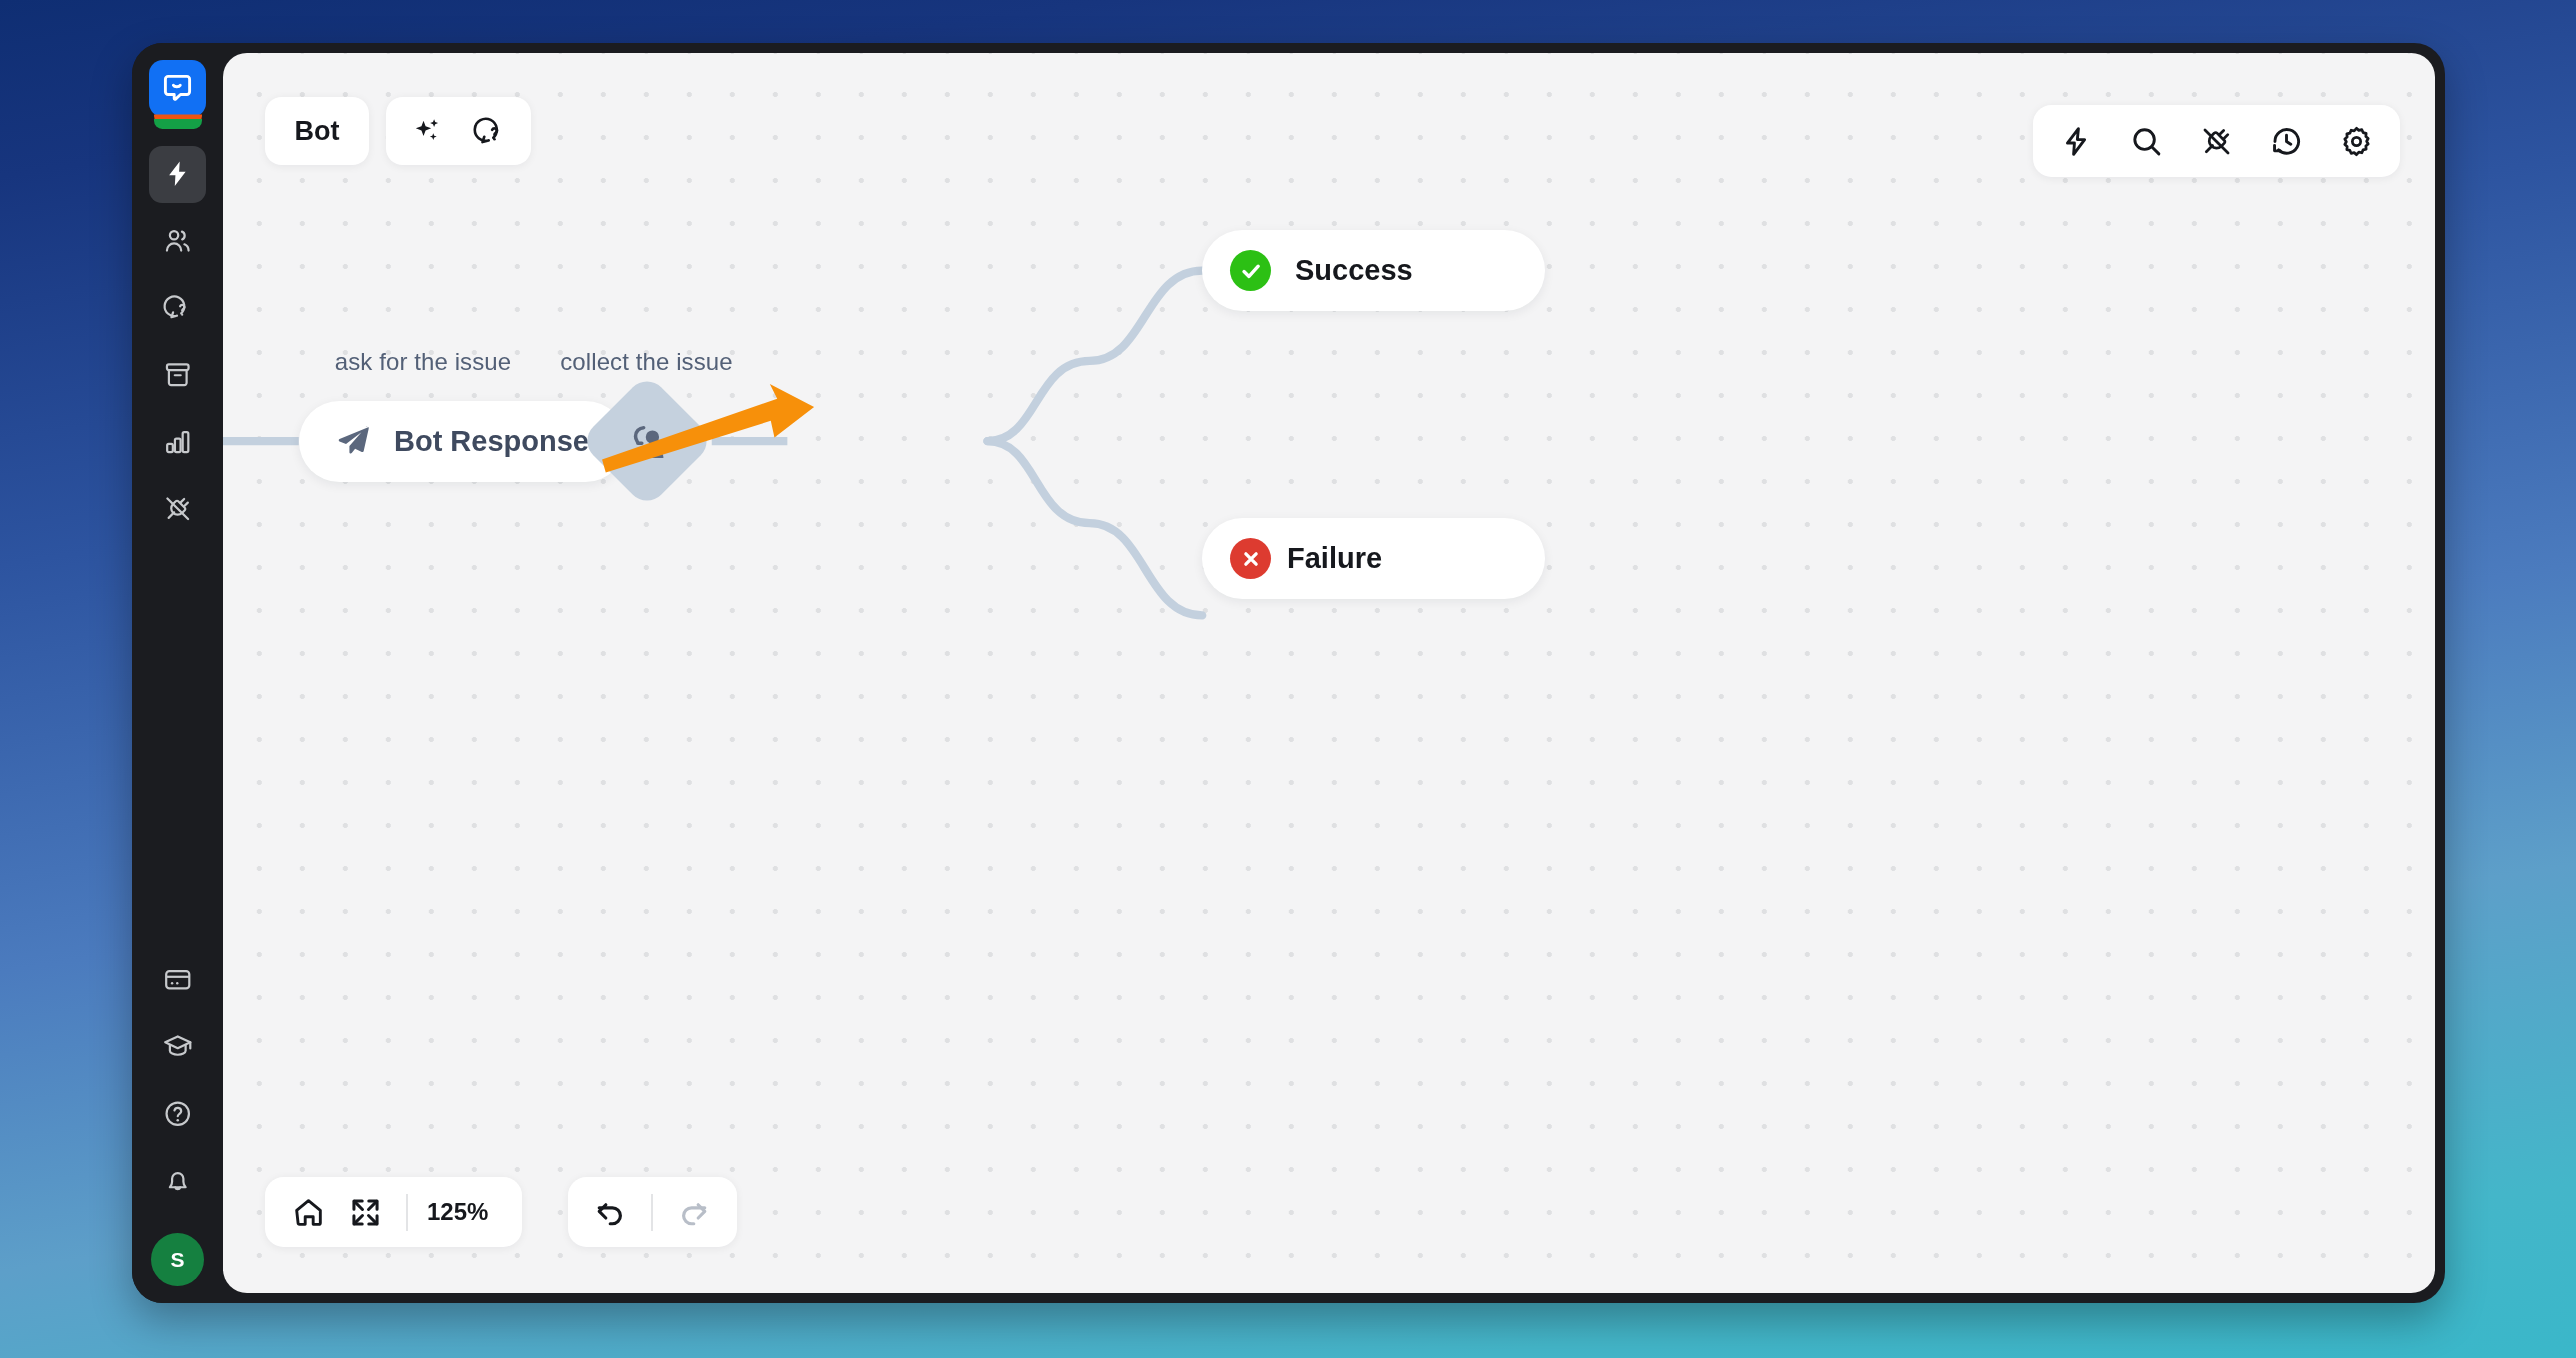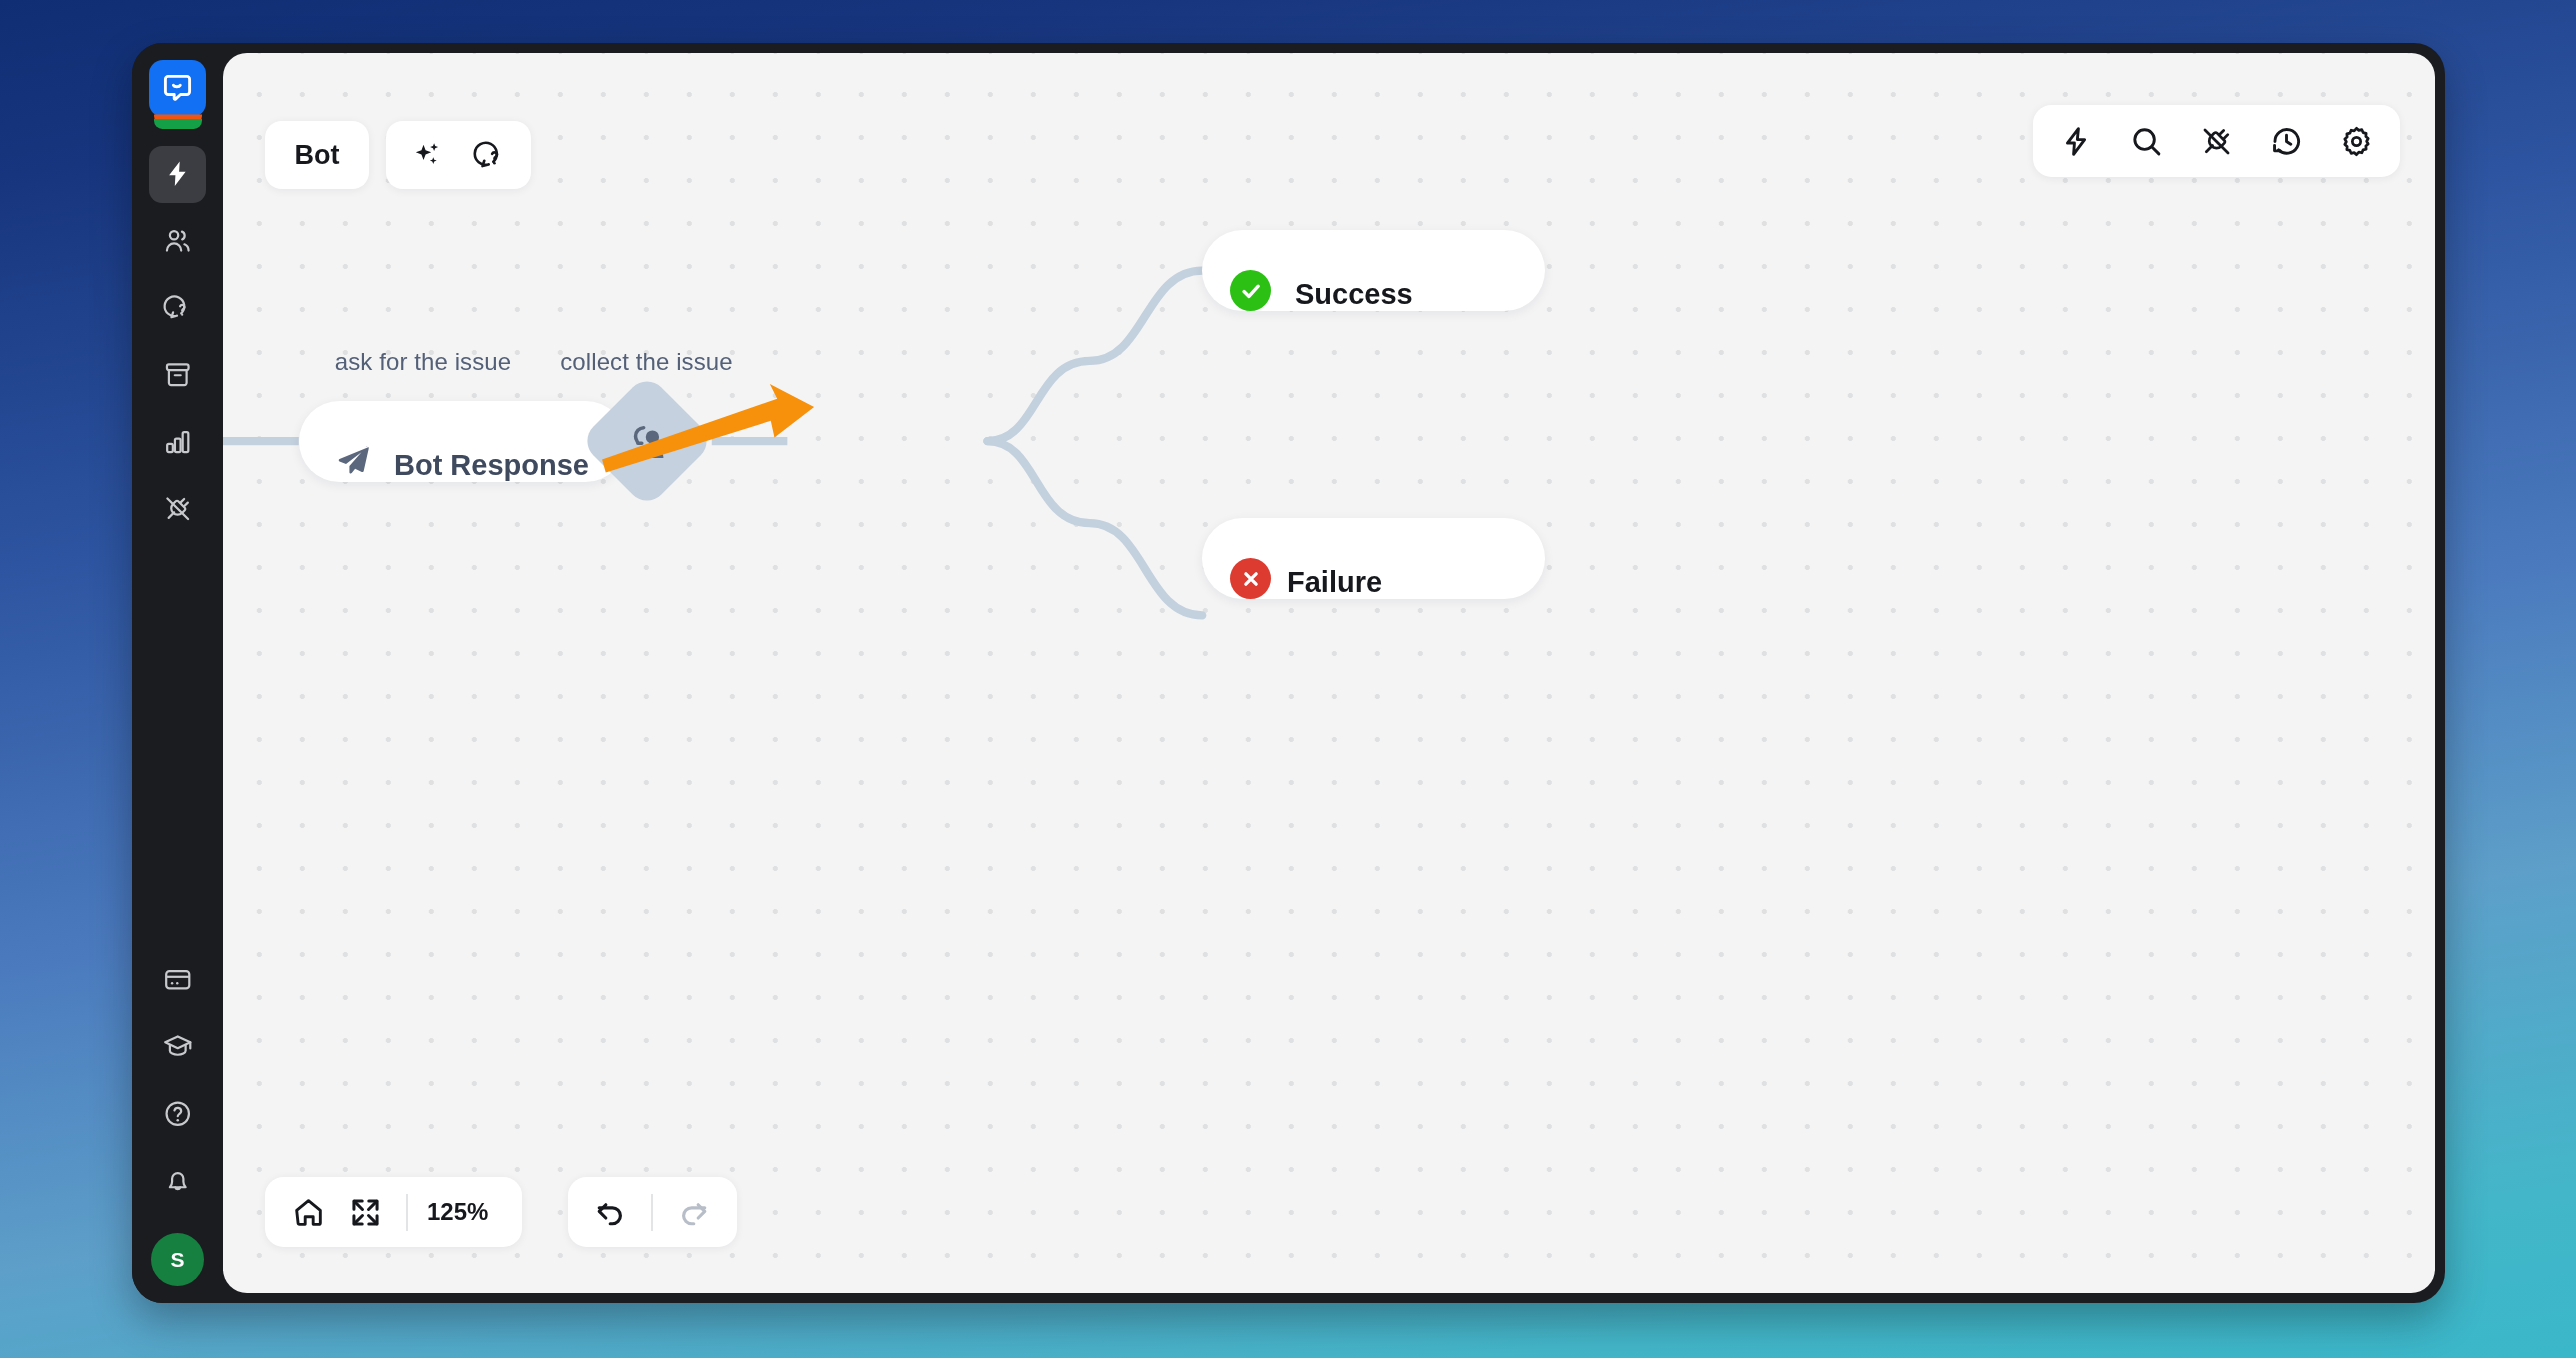--- a/index.html
+++ b/index.html
@@ -66,21 +66,21 @@
     margin: 10px 10px 10px 0;
     border-radius: 24px;
     background-color: #f4f4f5;
     background-image: radial-gradient(circle, #dfe0e2 2.4px, transparent 2.5px);
     background-size: 43px 43px;
     background-position: 14.8px 20px;
     overflow: hidden;
   }
 
   
-  .chip-row-left { position: absolute; left: 42px; top: 68px; display: flex; gap: 16.6px; z-index: 6;}
+  .chip-row-left { position: absolute; left: 42px; top: 44px; display: flex; gap: 16.6px; z-index: 6;}
   .chip {
     background: #fff; border-radius: 16.6px;
     height: 68px; display: flex; align-items: center;
     box-shadow: 0 1.8px 8.3px rgba(20,25,40,.06);
   }
   .chip-bot { padding: 0 29.5px; font-size: 27px; font-weight: 700; color: #16181d; }
   .chip-icons { padding: 0 13px; gap: 5.5px; }
   .icon-btn {
     width: 57px; height: 57px; border-radius: 13px;
     display: flex; align-items: center; justify-content: center;
@@ -130,21 +130,21 @@
 
   .node { position: absolute; display: flex; align-items: center; }
   .node-label {
     position: absolute; width: 100%; text-align: center;
     font-size: 24px; color: #536077; font-weight: 500;
     line-height: 1.18; letter-spacing: 0.1px;
   }
 
   .pill {
     background: #fff; border-radius: 41px;
-    height: 81px; display: flex; align-items: flex-end; gap: 21px;
+    height: 81px; display: flex; align-items: center; gap: 21px;
     padding: 0 37px;
     box-shadow: 0 2.8px 11px rgba(20,25,40,.07);
   }
   .pill-text { font-size: 29px; font-weight: 700; color: #3f4a5f; white-space: nowrap; }
   .pill-dark { background: #414a63; }
   .pill-dark .pill-text { color: #fff; }
 
   .diamond {
     width: 96px; height: 96px; background: #c5d1de;
     border-radius: 20px; transform: rotate(45deg);

